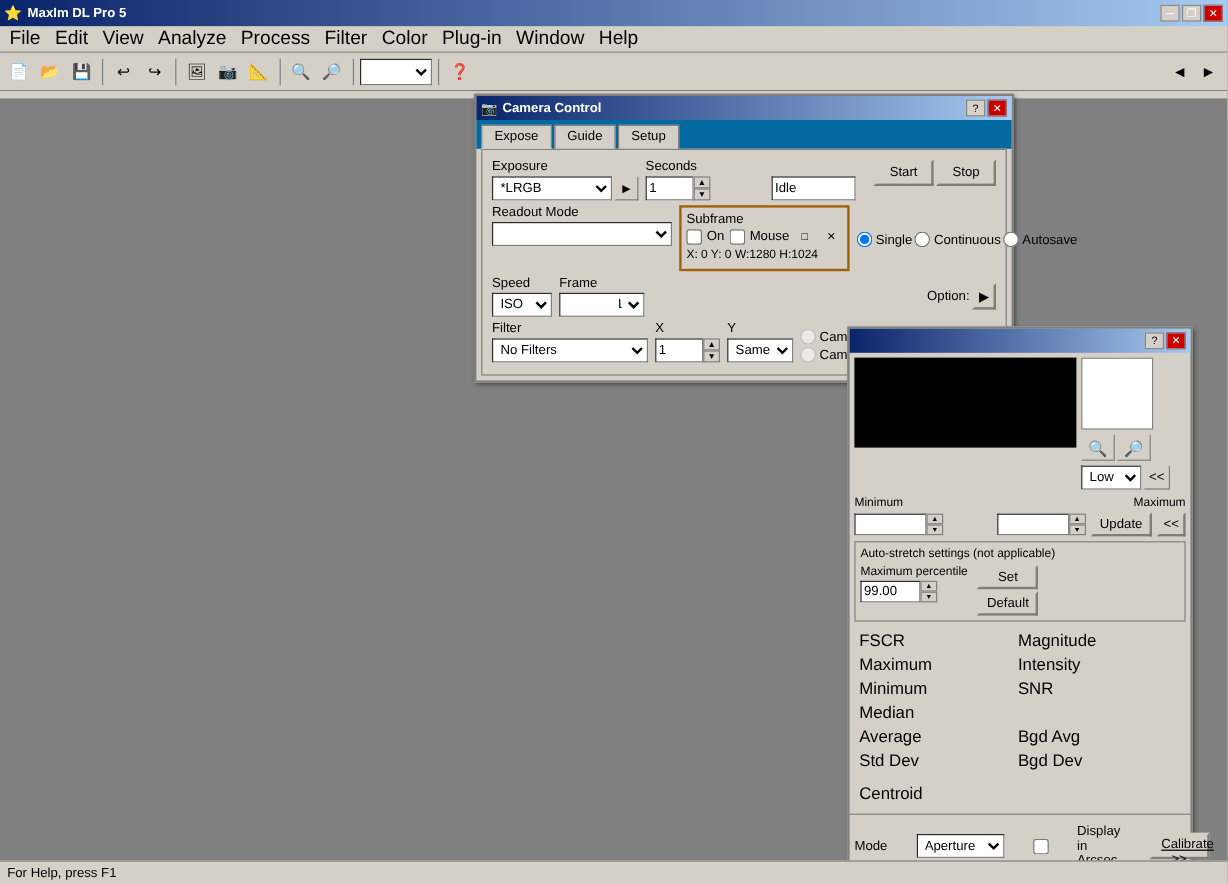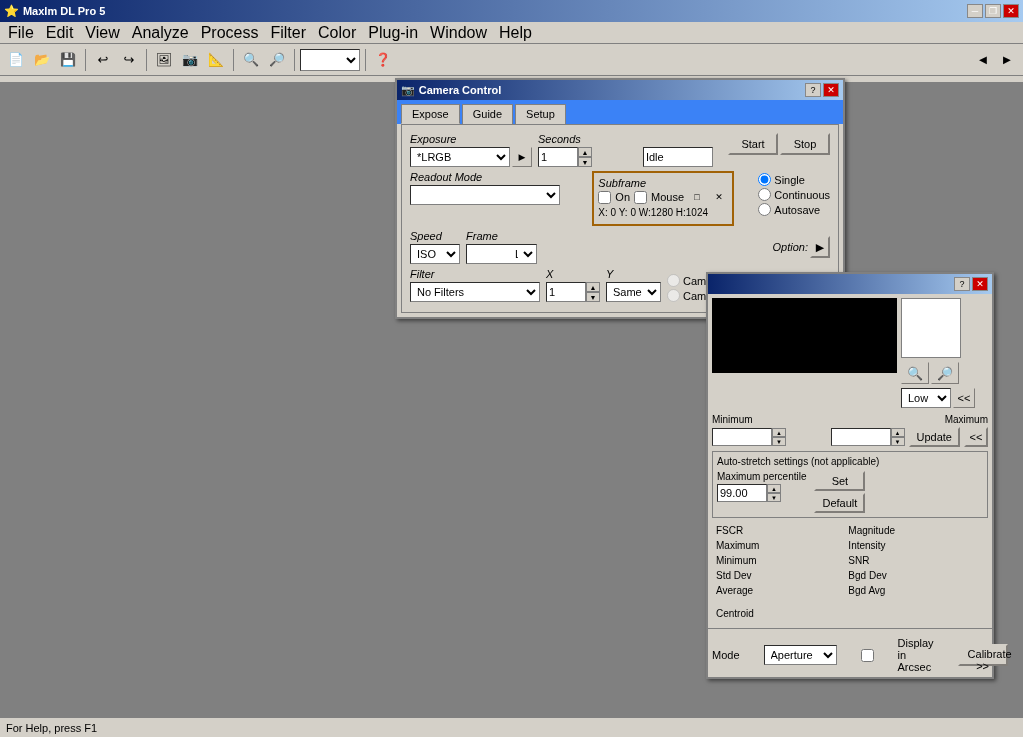--- a/index.html
+++ b/index.html
@@ -139,21 +139,21 @@
       font-size: 9px;
       display: flex; align-items: center; justify-content: center;
       cursor: pointer;
       color: black;
     }
 
     
     .tab-bar {
       display: flex;
       padding: 4px 4px 0 4px;
-      background: #3b82f6;
+      background: #0369a1;
     }
     .tab {
       padding: 3px 10px;
       border: 1px solid #808080;
       border-bottom: none;
       background: #d4d0c8;
       cursor: pointer;
       font-size: 11px;
       margin-right: 2px;
     }
@@ -162,21 +162,21 @@
       border-bottom: 1px solid #d4d0c8;
       z-index: 1;
       position: relative;
     }
     .tab-content {
       border: 1px solid #808080;
       padding: 8px;
       margin: 0 4px 4px 4px;
       background: #d4d0c8;
     }
-    .form-label { font-size: 11px; font-style: italic; }
+    .form-label { font-size: 11px; }
     select, input[type="text"] {
       font-size: 11px;
       background: white;
       border: 1px inset #808080;
       height: 20px;
       padding: 0 2px;
     }
     .spinner-btn {
       width: 14px; height: 10px;
       background: #d4d0c8;
@@ -248,21 +248,21 @@
 
     .zoom-btn {
       background: #d4d0c8;
       border: 1px outset #d4d0c8;
       width: 28px; height: 22px;
       cursor: pointer;
       font-size: 13px;
       display: flex; align-items: center; justify-content: center;
     }
 
-    .stats-table { width: 100%; font-size: 10px; }
+    .stats-table { width: 100%; font-size: 14px; }
     .stats-table td { padding: 1px 2px; }
 
     select.mode-select { width: 80px; }
 
     .separator { border: none; border-top: 1px solid #808080; margin: 4px 0; }
     .spin-btn-sm {
       width: 14px; height: 9px;
       background: #d4d0c8;
       border: 1px solid #808080;
       font-size: 6px;
@@ -416,21 +416,21 @@
             <span>Mouse</span>
             <button class="toolbar-btn" style="width:18px;height:16px;font-size:9px;">□</button>
             <button class="toolbar-btn" style="width:18px;height:16px;font-size:9px;">✕</button>
           </div>
           <div class="subframe-row">
             <span style="font-size:10px;">X:   0 Y:   0 W:1280 H:1024</span>
           </div>
         </div>
       </div>
 
-      <div style="display:flex; flex-direction:column; gap:2px; justify-content:flex-start; padding-top:2px;">
+      <div style="display:flex; flex-direction:row; gap:2px; justify-content:flex-start; padding-top:2px;">
         <div class="radio-item">
           <input type="radio" name="capture" checked="" style="">
           <span>Single</span>
         </div>
         <div class="radio-item">
           <input type="radio" name="capture" style="">
           <span>Continuous</span>
         </div>
         <div class="radio-item">
           <input type="radio" name="capture" style="">
@@ -586,26 +586,30 @@
       </tr>
       <tr>
         <td>Maximum</td>
         <td>Intensity</td>
       </tr>
       <tr>
         <td>Minimum</td>
         <td>SNR</td>
       </tr>
       <tr>
-        <td>Std Dev</td>
-        <td>Bgd Dev</td>
+        <td>Median</td>
+        <td></td>
       </tr>
       <tr>
         <td>Average</td>
         <td>Bgd Avg</td>
+      </tr>
+      <tr>
+        <td>Std Dev</td>
+        <td>Bgd Dev</td>
       </tr>
       <tr>
             <td colspan="2" style="height:6px;"></td>
           </tr>
       <tr>
         <td>Centroid</td>
         <td></td>
       </tr>
     </tbody>
       </table>
@@ -614,19 +618,19 @@
   <hr class="separator">
   <div style="display:flex; align-items:center; gap:24px; padding:4px;">
     <span style="font-size:11px;">Mode</span>
     <select class="mode-select">
       <option>Aperture</option>
       <option>PSF</option>
       <option>Gaussian</option>
     </select>
     <input type="checkbox" style="">
     <span style="font-size:11px;">Display in Arcsec</span>
-    <button class="btn" style="margin-left:auto;">Calibrate &gt;&gt;</button>
+    <button class="btn" style="margin-left:auto;text-decoration:underline;">Calibrate &gt;&gt;</button>
   </div>
 </div>
 
 <div class="status-bar">
   <span>For Help, press F1</span>
 </div>
 
 </body></html>

